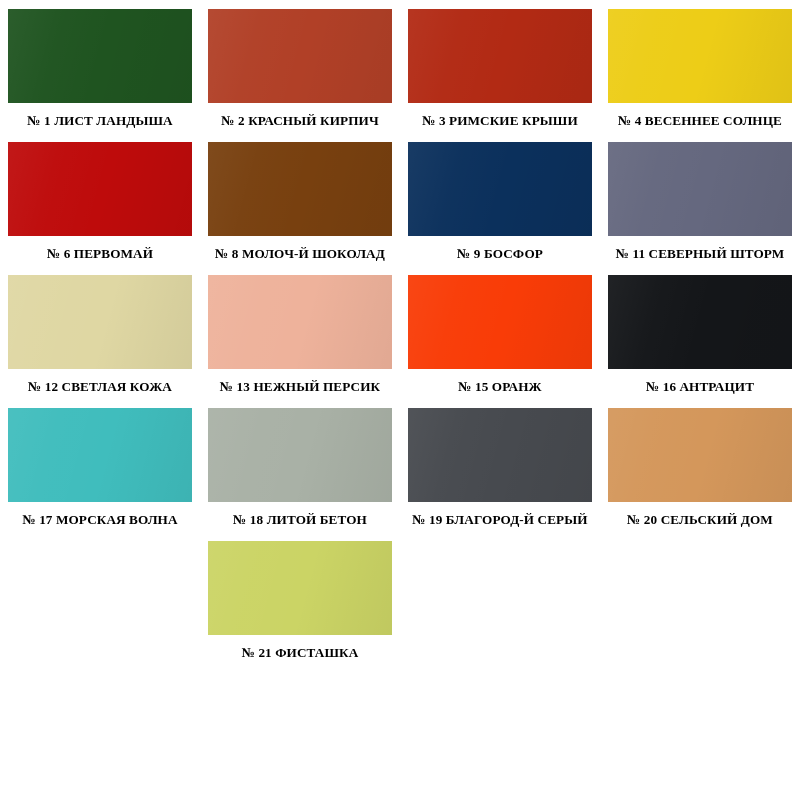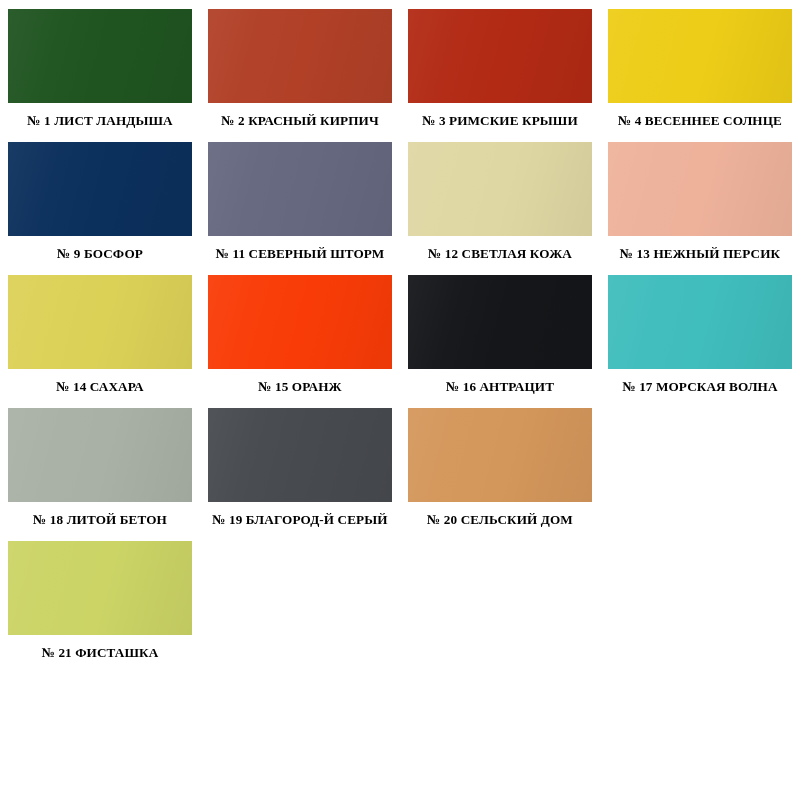--- a/index.html
+++ b/index.html
@@ -82,41 +82,45 @@
   </div>
   <div class="swatch-cell">
     <div class="swatch-chip" style="background-color: rgb(178, 42, 20);"></div>
     <div class="swatch-label">№ 3 РИМСКИЕ КРЫШИ</div>
   </div>
   <div class="swatch-cell">
     <div class="swatch-chip" style="background-color: rgb(237, 205, 23);"></div>
     <div class="swatch-label">№ 4 ВЕСЕННЕЕ СОЛНЦЕ</div>
   </div>
 
+  <div class="swatch-cell">
+    <div class="swatch-chip" style="background-color: rgb(190, 11, 11);"></div>
+    <div class="swatch-label">№ 6 ПЕРВОМАЙ</div>
+  </div>
+  <div class="swatch-cell">
+    <div class="swatch-chip" style="background-color: rgb(120, 64, 15);"></div>
+    <div class="swatch-label">№ 8 МОЛОЧ-Й ШОКОЛАД</div>
+  </div>
 
   <div class="swatch-cell">
     <div class="swatch-chip" style="background-color: rgb(11, 48, 92);"></div>
     <div class="swatch-label">№ 9 БОСФОР</div>
   </div>
   <div class="swatch-cell">
     <div class="swatch-chip" style="background-color: rgb(101, 104, 127);"></div>
     <div class="swatch-label">№ 11 СЕВЕРНЫЙ ШТОРМ</div>
   </div>
   <div class="swatch-cell">
     <div class="swatch-chip" style="background-color: rgb(223, 215, 163);"></div>
     <div class="swatch-label">№ 12 СВЕТЛАЯ КОЖА</div>
   </div>
 
   <div class="swatch-cell">
     <div class="swatch-chip" style="background-color: rgb(238, 178, 155);"></div>
     <div class="swatch-label">№ 13 НЕЖНЫЙ ПЕРСИК</div>
-  </div>
-  <div class="swatch-cell">
-    <div class="swatch-chip" style="background-color: rgb(220, 209, 87);"></div>
-    <div class="swatch-label">№ 14 САХАРА</div>
   </div>
   <div class="swatch-cell">
     <div class="swatch-chip" style="background-color: rgb(249, 60, 7);"></div>
     <div class="swatch-label">№ 15 ОРАНЖ</div>
   </div>
   <div class="swatch-cell">
     <div class="swatch-chip" style="background-color: rgb(20, 22, 25);"></div>
     <div class="swatch-label">№ 16 АНТРАЦИТ</div>
   </div>
 

